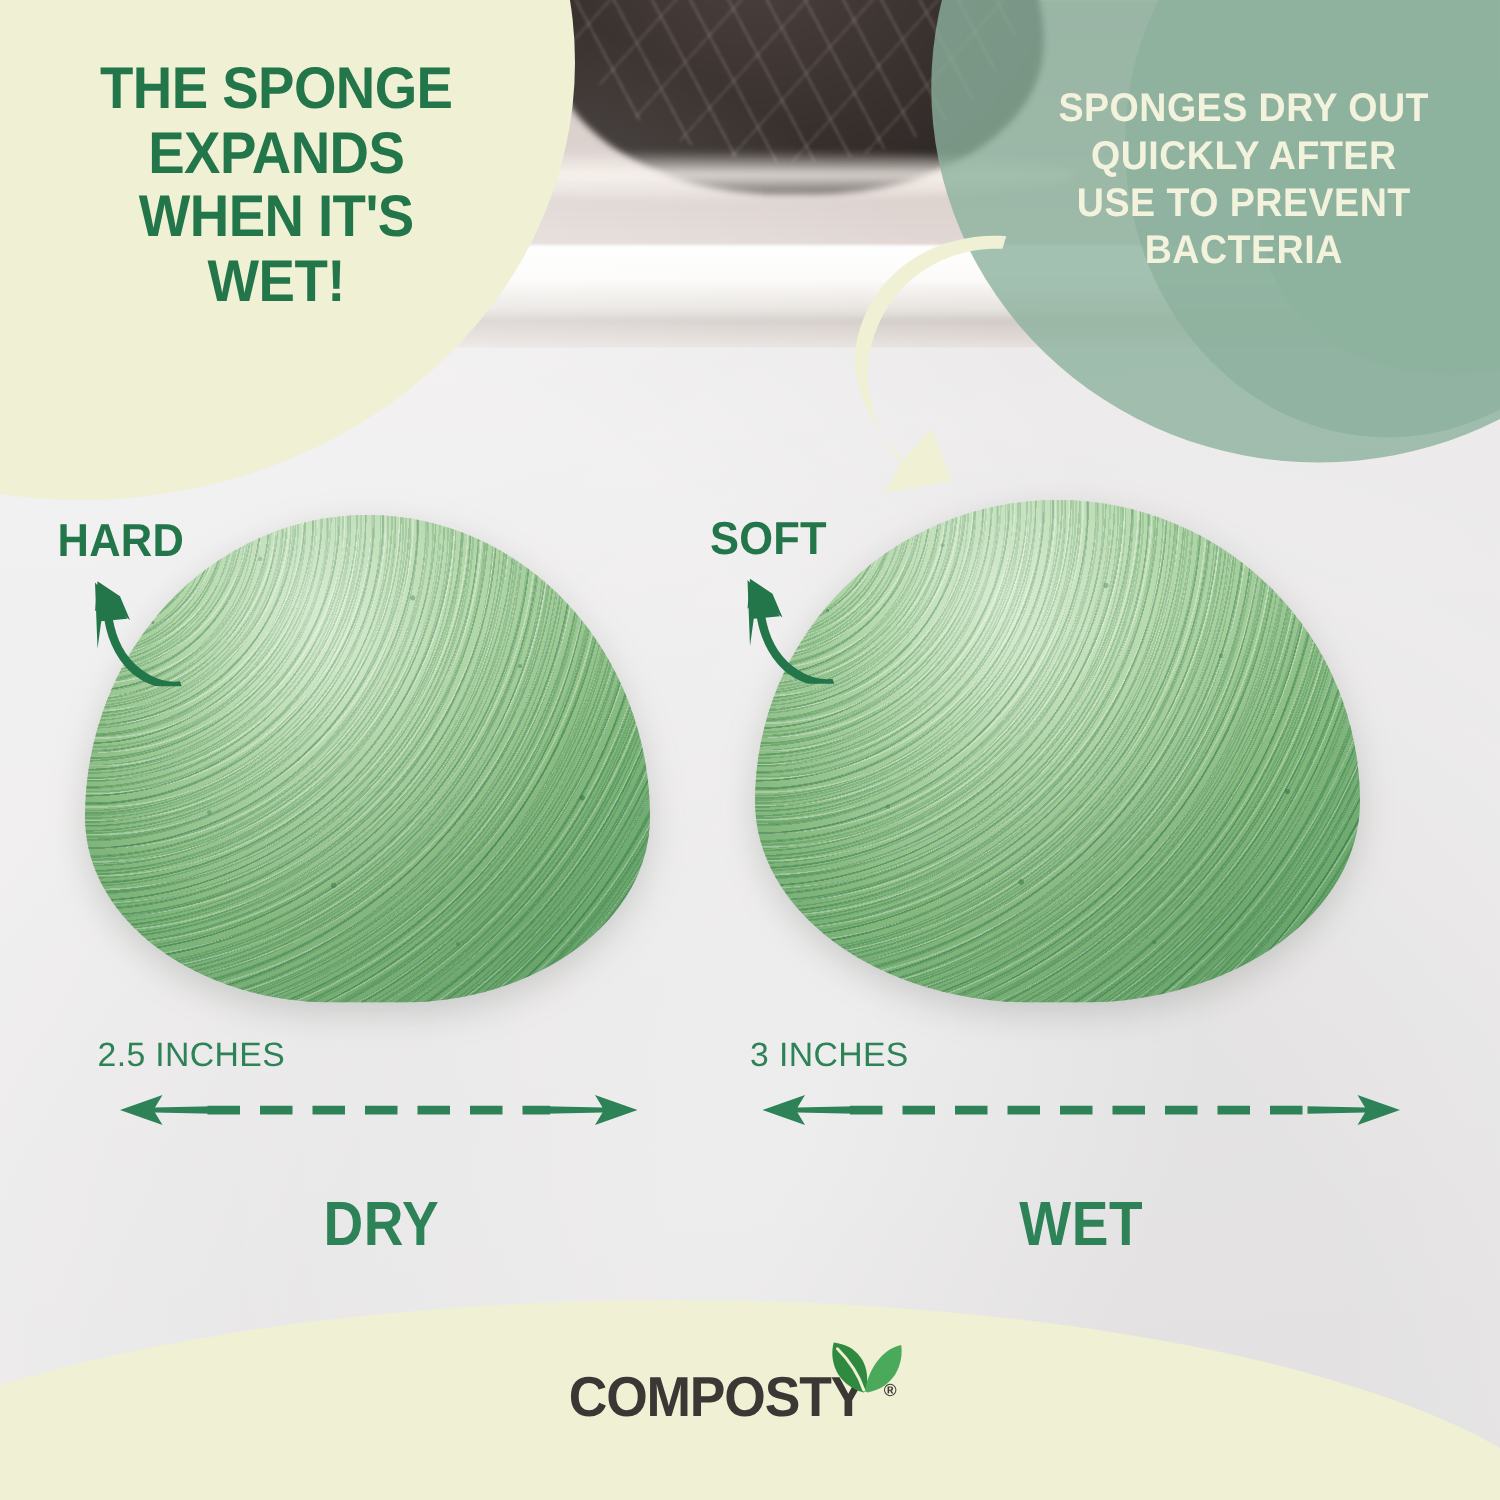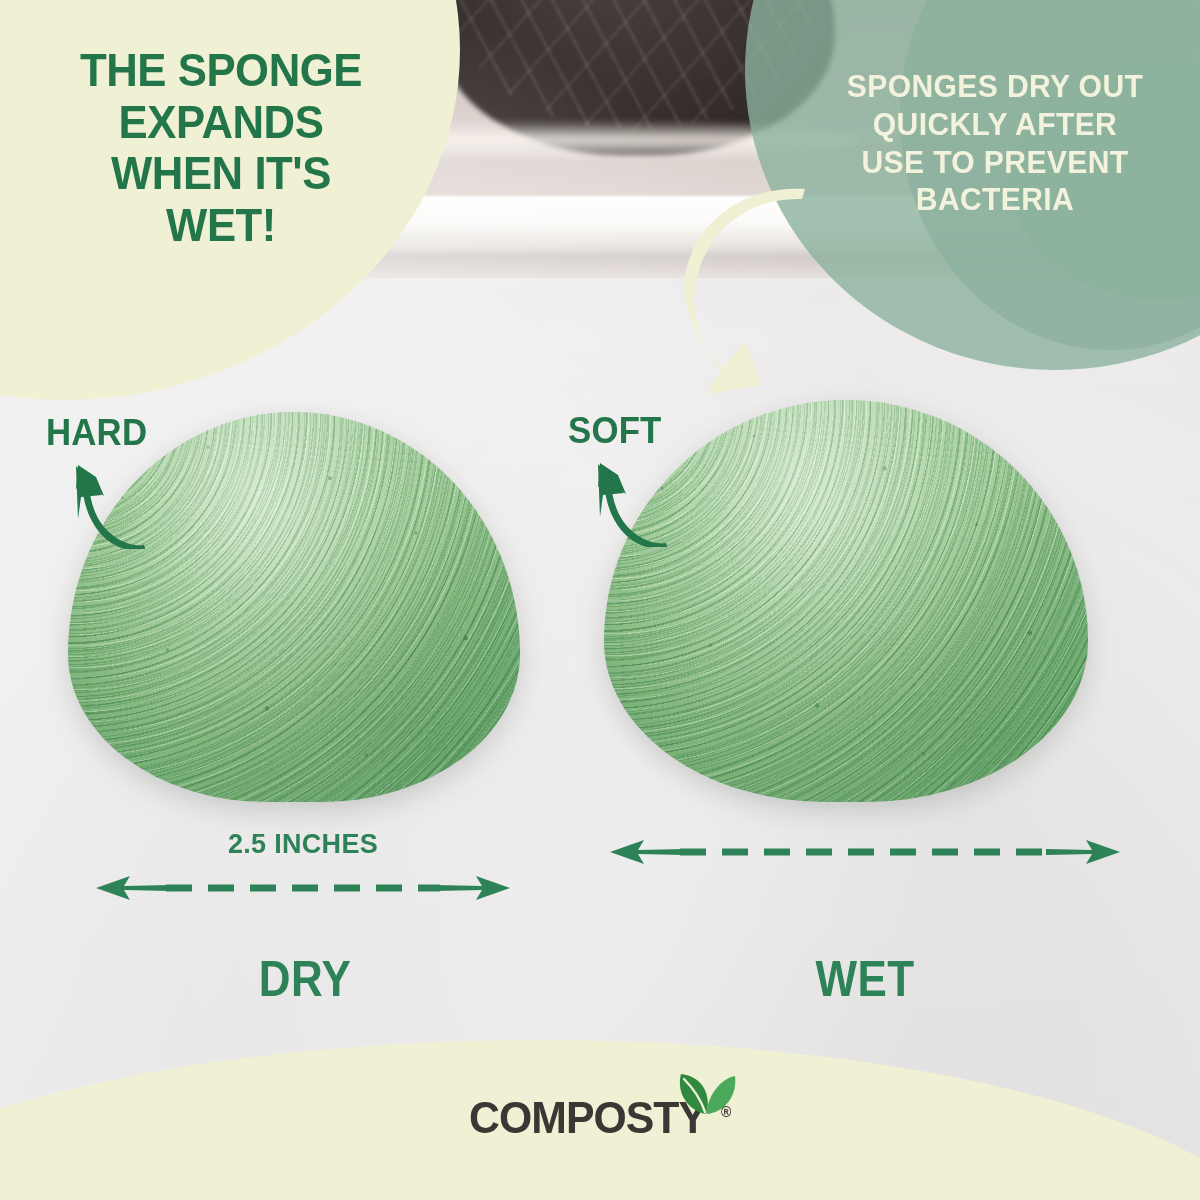--- a/index.html
+++ b/index.html
@@ -238,24 +238,23 @@
   .callout-arrow{ position:absolute; width:92px; height:86px; }
   #arrow-hard{ left:58px; top:463px; }
   #arrow-soft{ left:580px; top:461px; }
 
   
   .dim-group{ position:absolute; }
   #dim-dry{ left:78px; top:830px; width:450px; }
   #dim-wet{ left:600px; top:830px; width:530px; }
 
   .dim-top, .dim-bottom{
-    text-align:center;
     color:#2e8257;
     font-family:"Liberation Sans", sans-serif;
-    font-weight:700;
+    font-weight:400;
     font-size:27px;
     letter-spacing:.3px;
     text-transform:uppercase;
     line-height:1.1;
   }
   .dim-top{ margin-bottom:6px; }
   .dim-bottom{ margin-top:7px; }
   .dim-ruler{ display:block; width:100%; height:44px; }
 
   
@@ -270,21 +269,21 @@
     text-align:center;
     transform:scaleX(.88);
   }
   #state-dry{ left:160px; top:950px; width:290px; }
   #state-wet{ left:720px; top:950px; width:290px; }
 
   
   .logo{
     position:absolute;
     left:455px; top:1078px;
-    width:290px; height:74px;margin-left:14px;
+    width:290px; height:74px;
   }
   .logo-word{
     position:absolute; left:0; top:14px;
     color:#3b3734;
     font-family:"Liberation Sans", sans-serif;
     font-weight:700;
     font-size:45px;
     letter-spacing:-1px;
     text-transform:uppercase;
     transform:scaleX(.95);
@@ -371,20 +370,21 @@
   <div class="dim-group" id="dim-dry">
     <div class="dim-top">2.5 INCHES</div>
     <svg class="dim-ruler" viewBox="0 0 450 44" preserveAspectRatio="none">
       <path d="M52 10 L 18 22 L 52 34 L 46 24 L 92 25 L 92 19 L 46 20 Z" fill="#2e8257"></path>
       <path d="M398 10 L 432 22 L 398 34 L 404 24 L 358 25 L 358 19 L 404 20 Z" fill="#2e8257"></path>
       <line x1="88" y1="22" x2="362" y2="22" stroke="#2e8257" stroke-width="7" stroke-dasharray="26 16" stroke-linecap="butt"></line>
     </svg>
   </div>
 
   <div class="dim-group" id="dim-wet">
+    <div class="dim-top">3 INCHES</div>
     <svg class="dim-ruler" viewBox="0 0 530 44" preserveAspectRatio="none">
       <path d="M44 10 L 10 22 L 44 34 L 38 24 L 84 25 L 84 19 L 38 20 Z" fill="#2e8257"></path>
       <path d="M486 10 L 520 22 L 486 34 L 492 24 L 446 25 L 446 19 L 492 20 Z" fill="#2e8257"></path>
       <line x1="80" y1="22" x2="450" y2="22" stroke="#2e8257" stroke-width="7" stroke-dasharray="26 16" stroke-linecap="butt"></line>
     </svg>
   </div>
 
   <div class="state-label" id="state-dry">DRY</div>
   <div class="state-label" id="state-wet">WET</div>
 

